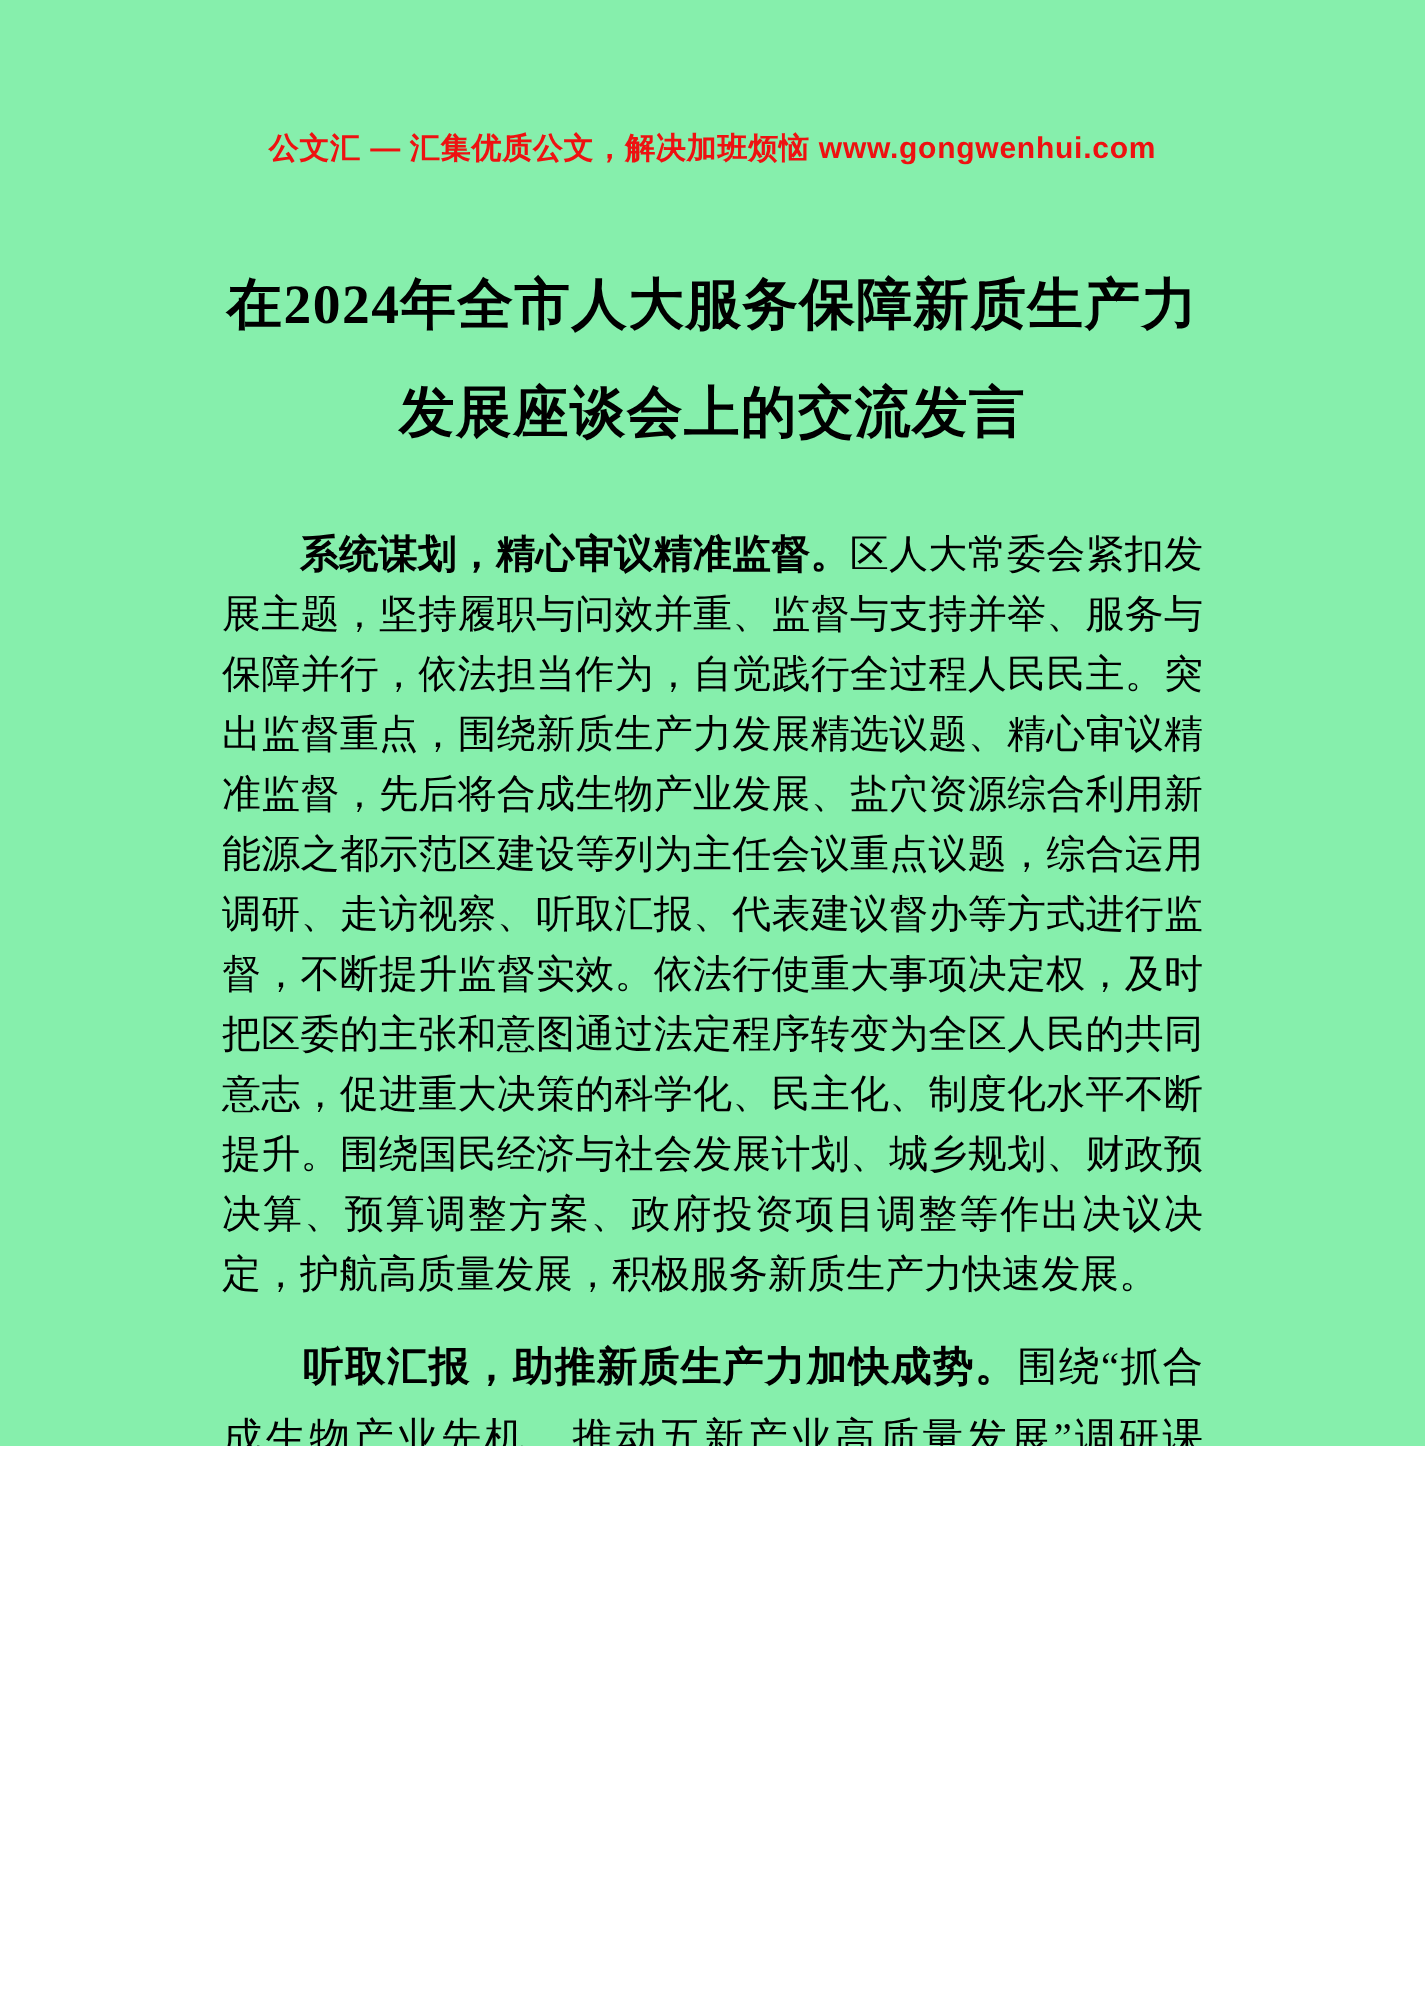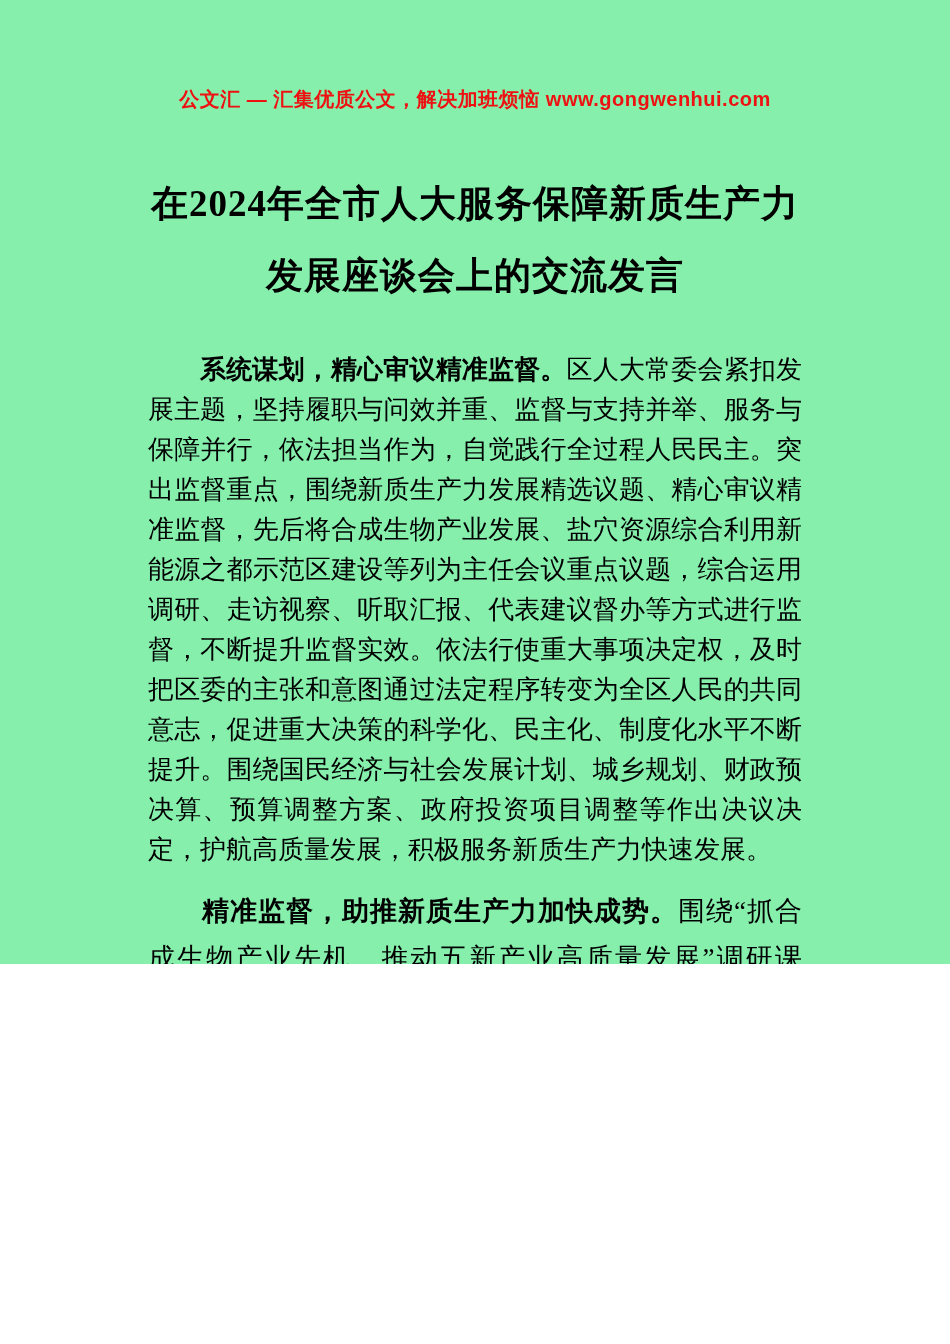--- a/index.html
+++ b/index.html
@@ -58,17 +58,17 @@
   <div class="site-header">公文汇 — 汇集优质公文，解决加班烦恼 www.gongwenhui.com</div>
 
   <h1 class="doc-title">在2024年全市人大服务保障新质生产力发展座谈会上的交流发言</h1>
 
   <div class="doc-body">
 
 
 
     <p class="para"><strong class="lead">系统谋划，精心审议精准监督。</strong><span>区人大常委会紧扣发展主题，坚持履职与问效并重、监督与支持并举、服务与保障并行，依法担当作为，自觉践行全过程人民民主。突出监督重点，围绕新质生产力发展精选议题、精心审议精准监督，先后将合成生物产业发展、盐穴资源综合利用新能源之都示范区建设等列为主任会议重点议题，综合运用调研、走访视察、听取汇报、代表建议督办等方式进行监督，不断提升监督实效。依法行使重大事项决定权，及时把区委的主张和意图通过法定程序转变为全区人民的共同意志，促进重大决策的科学化、民主化、制度化水平不断提升。围绕国民经济与社会发展计划、城乡规划、财政预决算、预算调整方案、政府投资项目调整等作出决议决定，护航高质量发展，积极服务新质生产力快速发展。</span></p>
 
-    <p class="para para-emphasis"><strong class="lead">精准监督，助推新质生产力加快成势。</strong><span>围绕“抓合成生物产业先机、推动五新产业高质量发展”调研课题，组织发改、财政等部门、预算工委及财经委委员赴相关企业察实情、听汇报。坚持问题导向、目标导向、结果导向，</span></p>
+    <p class="para para-emphasis"><strong class="lead">听取汇报，助推新质生产力加快成势。</strong><span>围绕“抓合成生物产业先机、推动五新产业高质量发展”调研课题，组织发改、财政等部门、预算工委及财经委委员赴相关企业察实情、听汇报。坚持问题导向、目标导向、结果导向，</span></p>
 
   </div>
 
 </div>
 
 </body></html>

